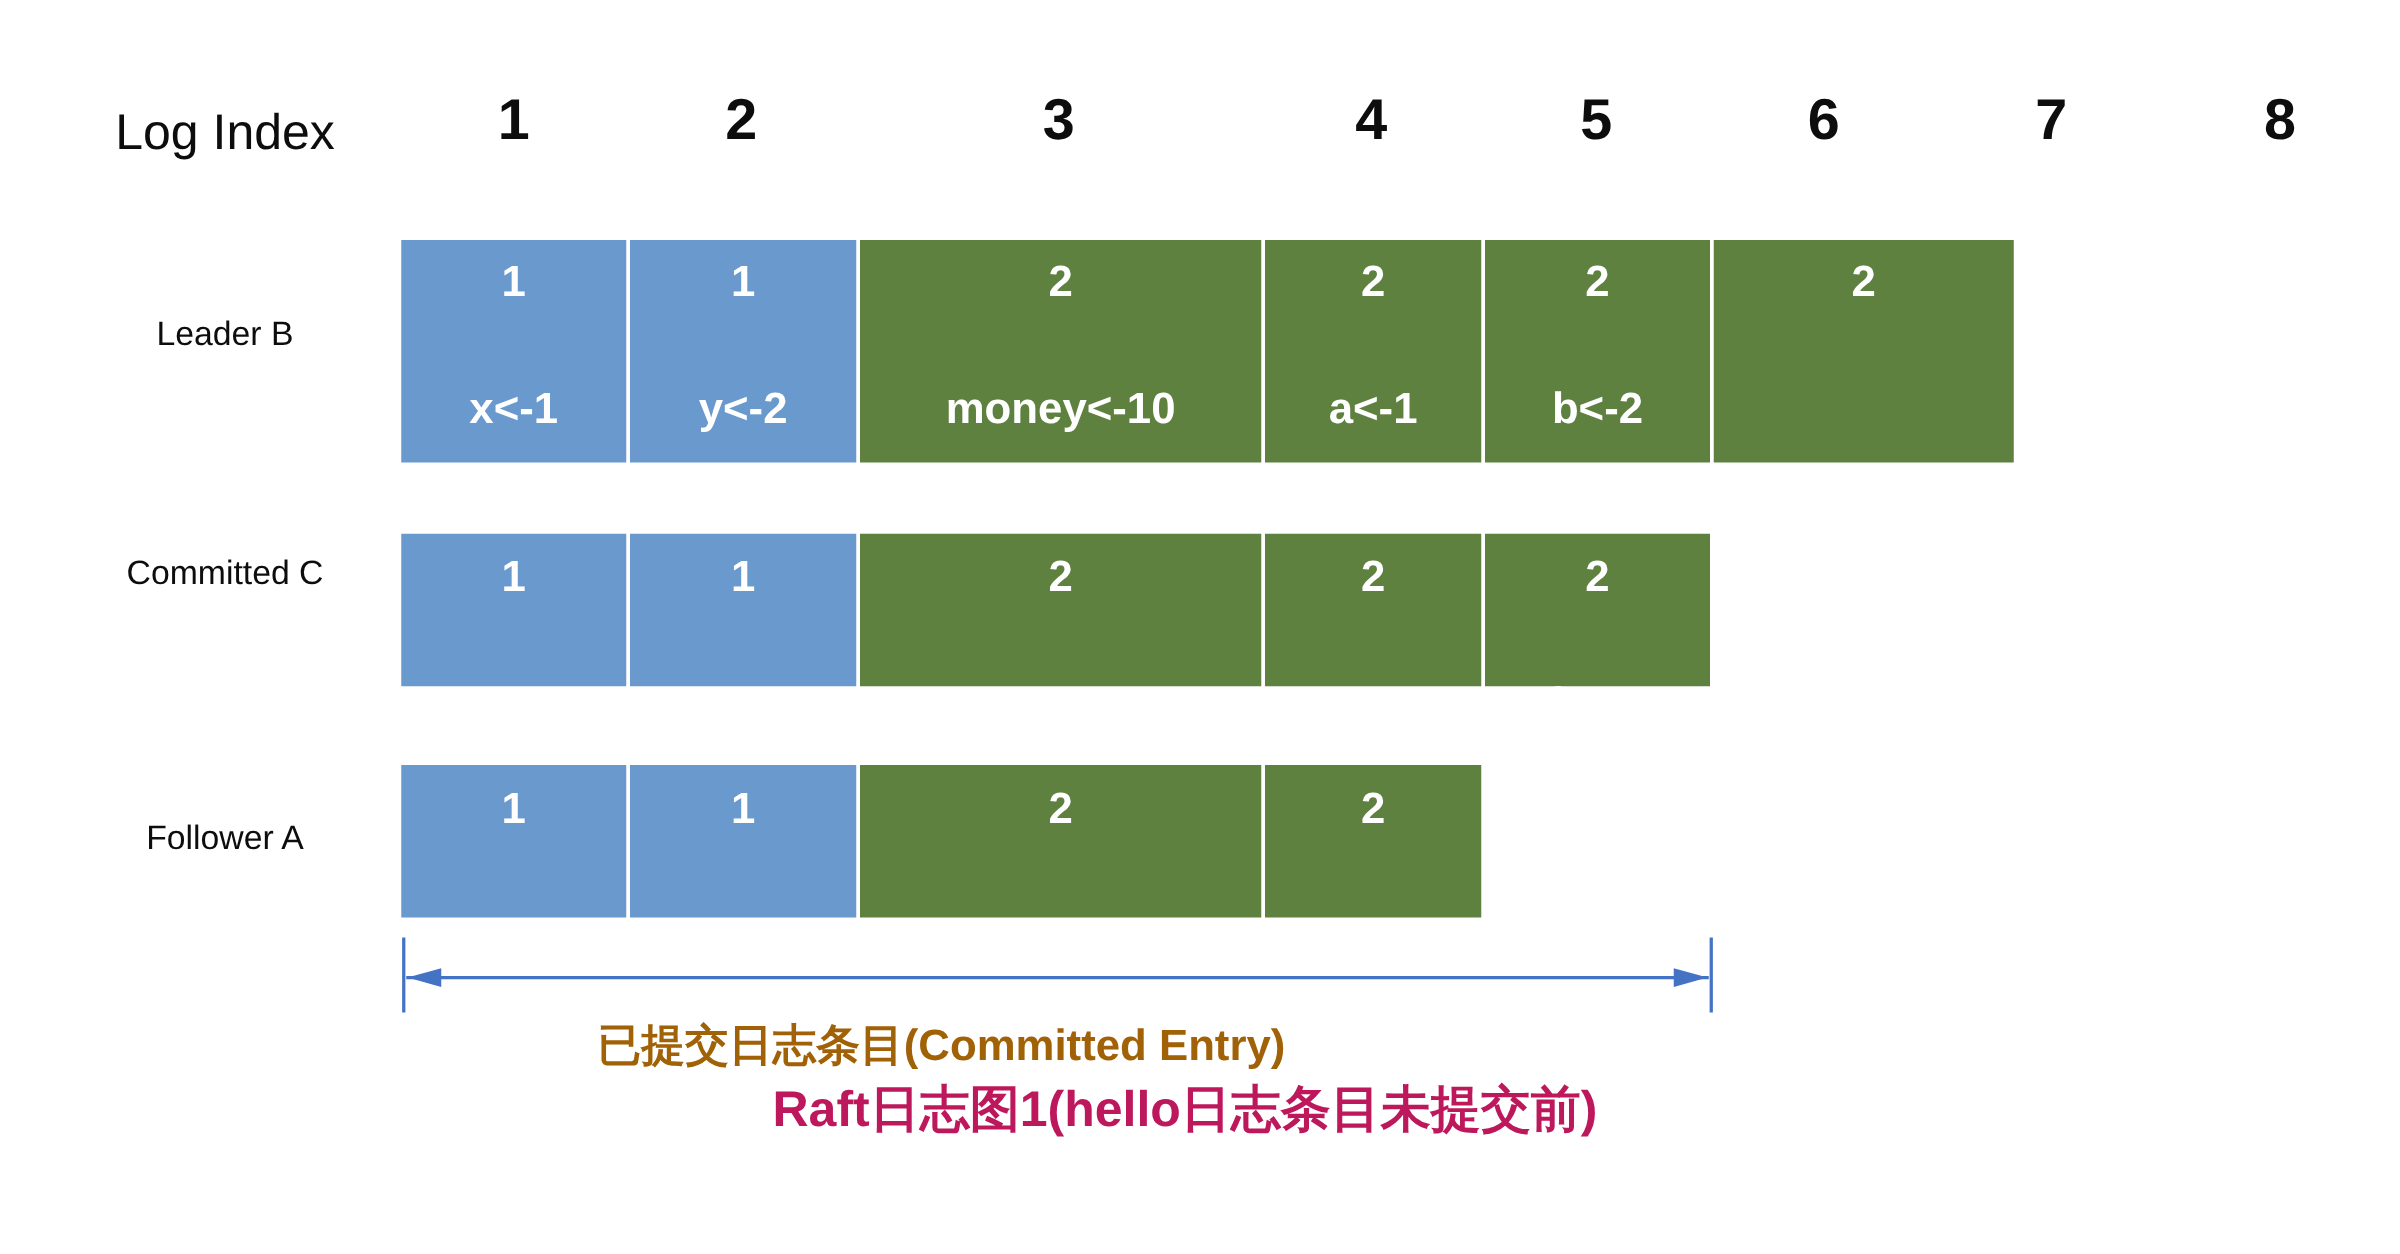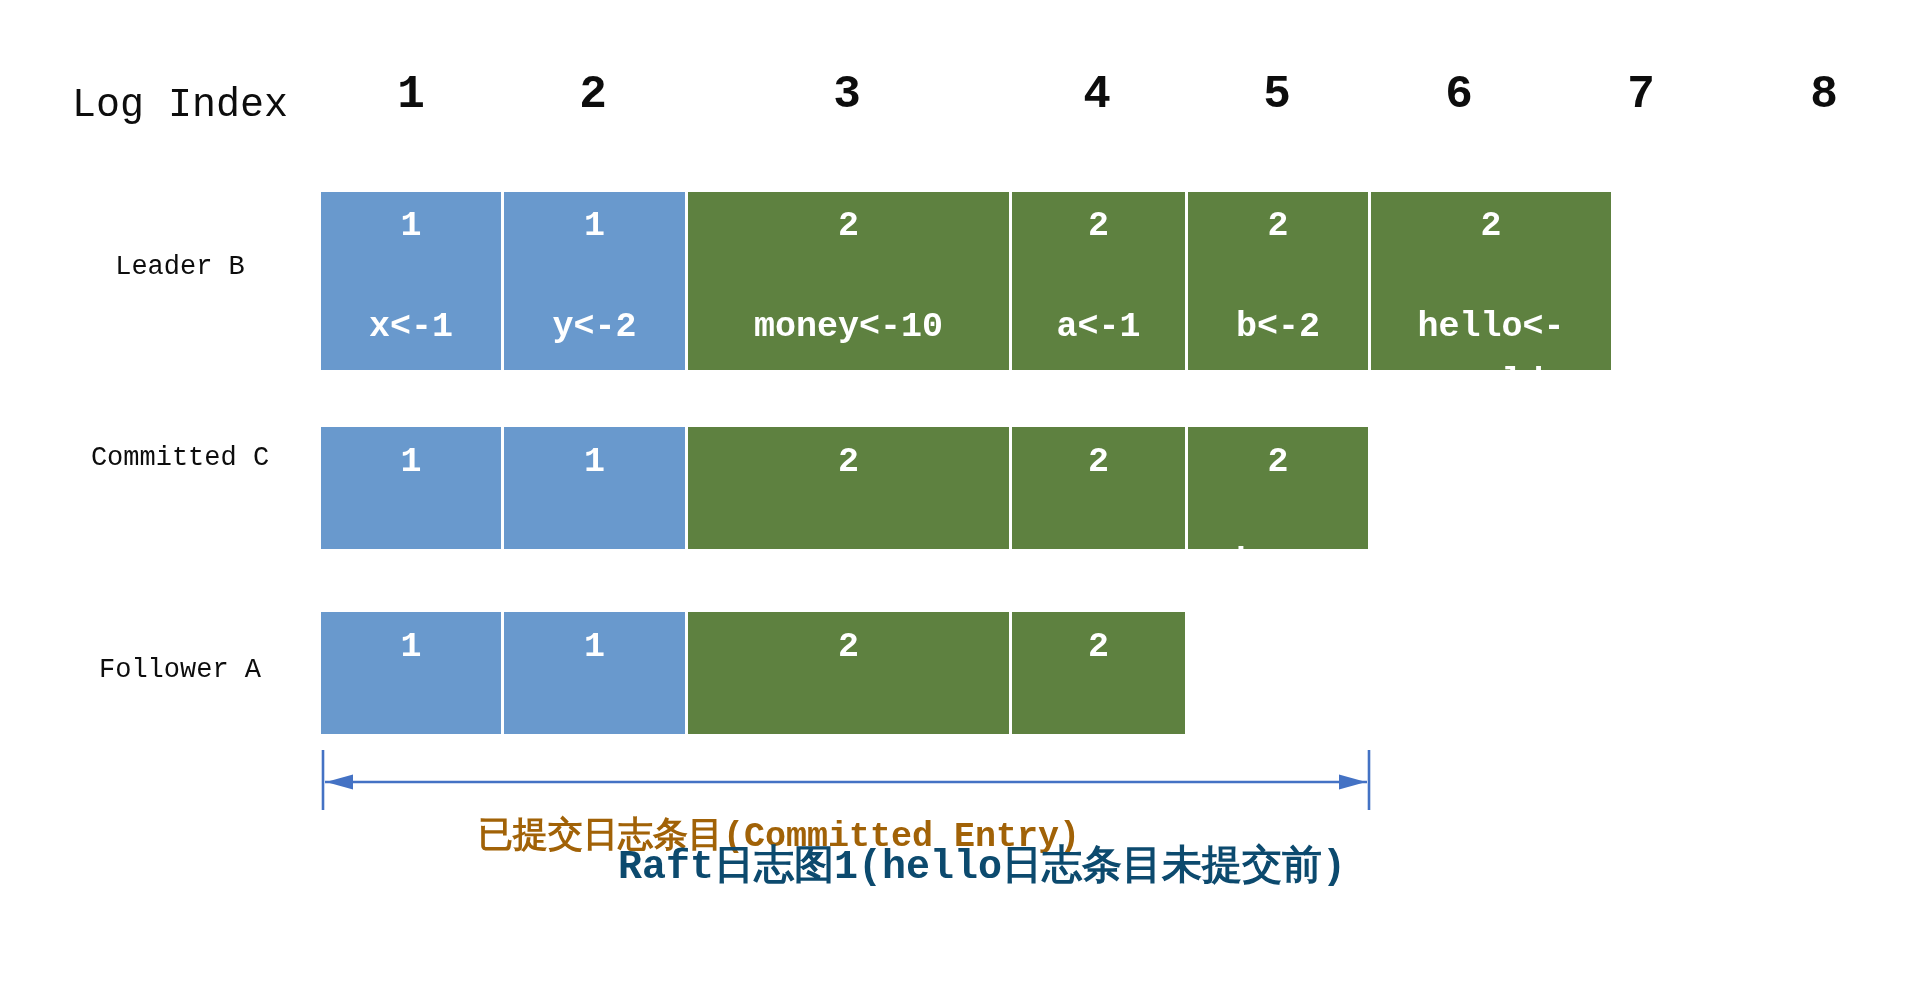--- a/index.html
+++ b/index.html
@@ -5,21 +5,21 @@
   html, body {
     margin: 0;
     padding: 0;
     background: #ffffff;
   }
   #canvas {
     position: relative;
     width: 1920px;
     height: 1003px;
     background: #ffffff;
-    font-family: Liberation Mono, monospace;
+    font-family: Liberation Sans, sans-serif;
     color: #000000;
     overflow: hidden;
   }
   
   .hdr-label {
     position: absolute;
     left: 55px;
     top: 84px;
     width: 250px;
     text-align: center;
@@ -96,25 +96,25 @@
     top: 816px;
     font-size: 35px;
     line-height: 42px;
     font-weight: 600;
     color: #a16207;
     white-space: nowrap;
   }
   .caption {
     position: absolute;
     left: 618px;
-    top: 844px;
+    top: 864px;
     font-size: 40px;
     line-height: 48px;
     font-weight: 600;
-    color: #0c4a6e;
+    color: #be185d;
     white-space: nowrap;
   }
 </style>
 </head>
 <body>
 
 <div id="canvas">
 
   <div class="hdr-label">Log Index</div>
   <div class="idx ix1">1</div>
@@ -145,22 +145,20 @@
   <div class="cell green r1 c4">
     <div class="term">2</div>
     <div class="cmd">a&lt;-1</div>
   </div>
   <div class="cell green r1 c5">
     <div class="term">2</div>
     <div class="cmd">b&lt;-2</div>
   </div>
   <div class="cell green r1 c6">
     <div class="term">2</div>
-    <div class="cmd">hello&lt;-
-world</div>
   </div>
 
   <div class="cell blue  r2 c1">
     <div class="term">1</div>
     <div class="cmd">x&lt;-1</div>
   </div>
   <div class="cell blue  r2 c2">
     <div class="term">1</div>
     <div class="cmd">y&lt;-2</div>
   </div>

